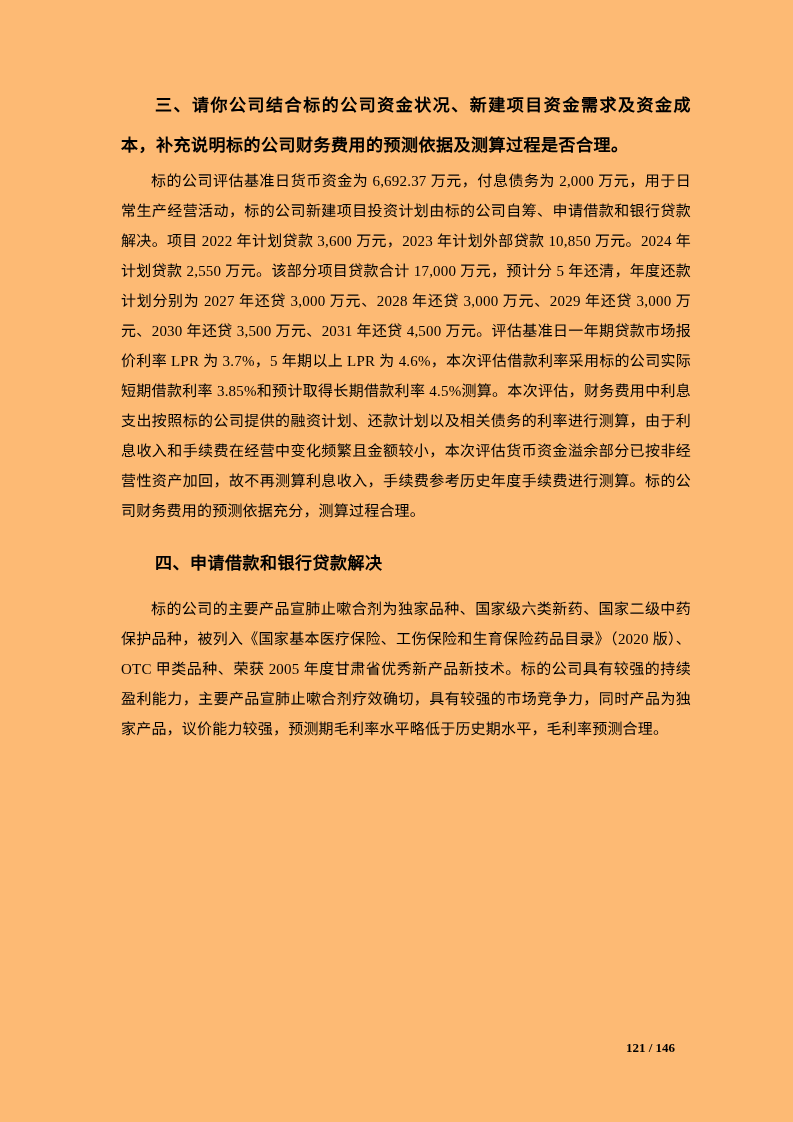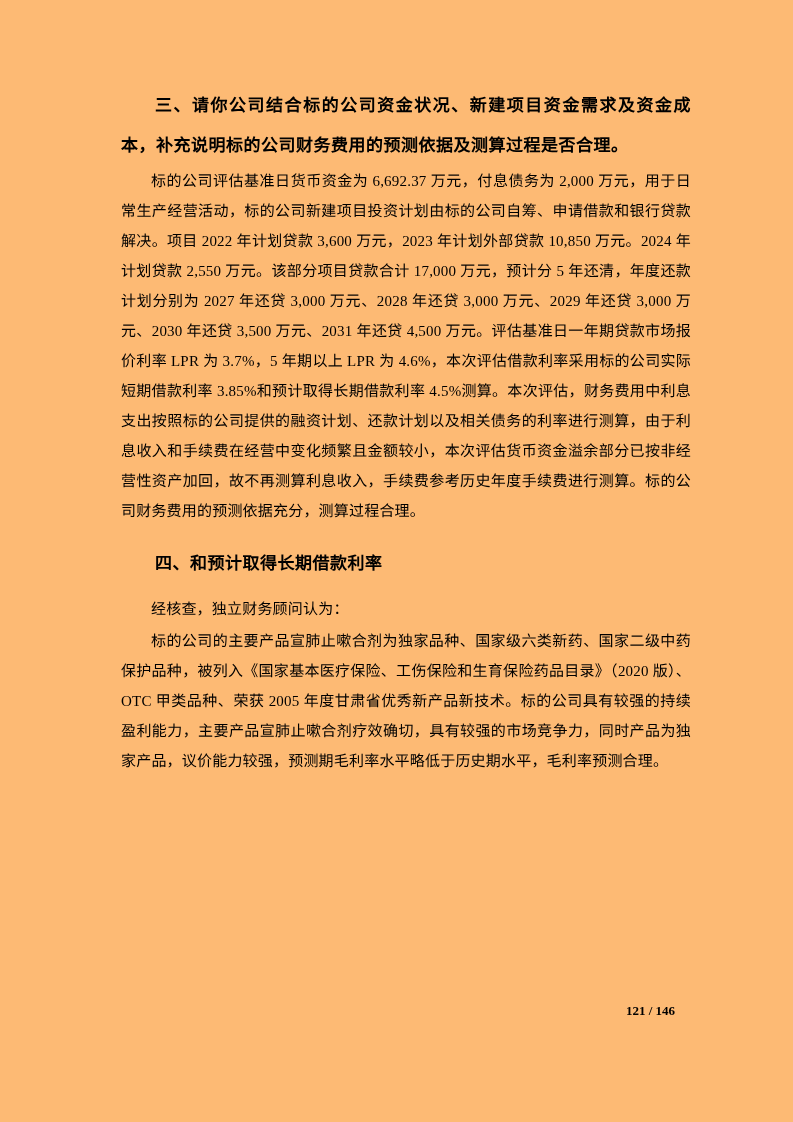--- a/index.html
+++ b/index.html
@@ -41,39 +41,38 @@
     line-height: 30px;
     text-indent: 2em;
     text-align: justify;
     letter-spacing: 0.2px;
   }
   .body-paragraph + .body-paragraph {
     margin-top: 2px;
   }
   .page-footer {
     position: absolute;
-    top: 1003px;
+    top: 1040px;
     right: 118px;
     font-size: 13px;
     font-weight: bold;
     font-family: "Liberation Serif", "DejaVu Serif", serif;
   }
 </style>
 </head>
 <body>
 
 <div class="page">
   <div class="content">
     <h2 class="section-heading">三、请你公司结合标的公司资金状况、新建项目资金需求及资金成本，补充说明标的公司财务费用的预测依据及测算过程是否合理。</h2>
 
     <p class="body-paragraph">标的公司评估基准日货币资金为 6,692.37 万元，付息债务为 2,000 万元，用于日常生产经营活动，标的公司新建项目投资计划由标的公司自筹、申请借款和银行贷款解决。项目 2022 年计划贷款 3,600 万元，2023 年计划外部贷款 10,850 万元。2024 年计划贷款 2,550 万元。该部分项目贷款合计 17,000 万元，预计分 5 年还清，年度还款计划分别为 2027 年还贷 3,000 万元、2028 年还贷 3,000 万元、2029 年还贷 3,000 万元、2030 年还贷 3,500 万元、2031 年还贷 4,500 万元。评估基准日一年期贷款市场报价利率 LPR 为 3.7%，5 年期以上 LPR 为 4.6%，本次评估借款利率采用标的公司实际短期借款利率 3.85%和预计取得长期借款利率 4.5%测算。本次评估，财务费用中利息支出按照标的公司提供的融资计划、还款计划以及相关债务的利率进行测算，由于利息收入和手续费在经营中变化频繁且金额较小，本次评估货币资金溢余部分已按非经营性资产加回，故不再测算利息收入，手续费参考历史年度手续费进行测算。标的公司财务费用的预测依据充分，测算过程合理。</p>
 
-    <h2 class="section-heading second">四、和预计取得长期借款利率</h2>
+    <h2 class="section-heading second">四、申请借款和银行贷款解决</h2>
 
-    <p class="body-paragraph">经核查，独立财务顾问认为：</p>
 
     <p class="body-paragraph">标的公司的主要产品宣肺止嗽合剂为独家品种、国家级六类新药、国家二级中药保护品种，被列入《国家基本医疗保险、工伤保险和生育保险药品目录》（2020 版）、OTC 甲类品种、荣获 2005 年度甘肃省优秀新产品新技术。标的公司具有较强的持续盈利能力，主要产品宣肺止嗽合剂疗效确切，具有较强的市场竞争力，同时产品为独家产品，议价能力较强，预测期毛利率水平略低于历史期水平，毛利率预测合理。</p>
 
 
   </div>
 
   <div class="page-footer">121 / 146</div>
 </div>
 
 </body></html>

